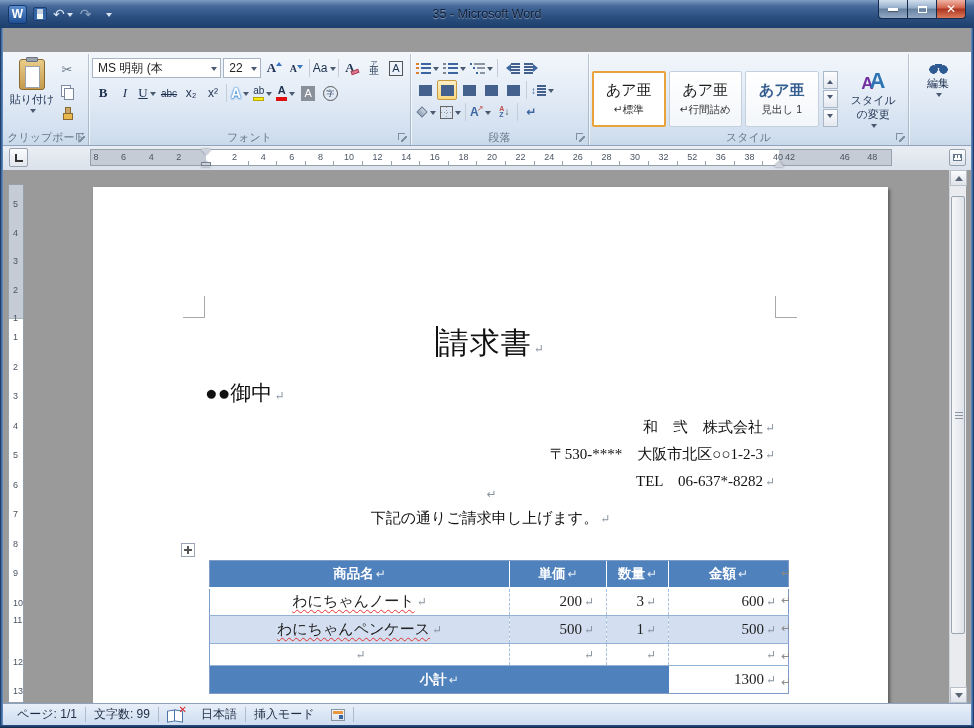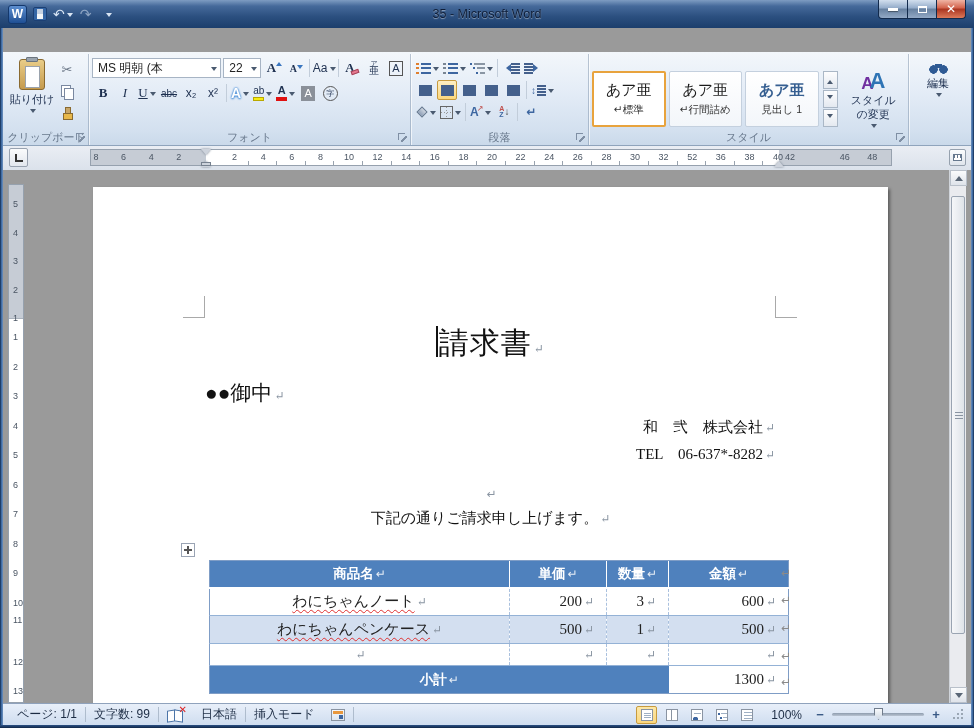--- a/index.html
+++ b/index.html
@@ -632,20 +632,21 @@
       <div class="cline doc-title serif">
         <i class="tcaret"></i><span>請求書</span><span class="mk">↵</span>
       </div>
 
       <div class="recipient serif">
         <span>●●御中</span><span class="mk">↵</span>
       </div>
 
       <div class="sender serif">
         <div><span>和　弐　株式会社</span><span class="mk">↵</span></div>
+        <div><span>〒530-****　大阪市北区○○1-2-3</span><span class="mk">↵</span></div>
         <div><span>TEL　06-637*-8282</span><span class="mk">↵</span></div>
       </div>
 
       <div class="cline empmark"><span class="mk">↵</span></div>
 
       <div class="cline request serif">
         <span>下記の通りご請求申し上げます。</span><span class="mk">↵</span>
       </div>
 
       <i class="thandle"></i>
@@ -717,42 +718,18 @@
           <b class="bx">✕</b>
         </i>
       </span>
     <span class="sit">日本語</span>
     <i class="ssep"></i>
     <span class="sit">挿入モード</span>
     <span class="sit">
         <i class="ic-macro"></i>
       </span>
     <i class="ssep"></i>
-    <div class="sright">
-      <span class="vb on">
-          <i class="vi v-print"></i>
-        </span>
-      <span class="vb">
-          <i class="vi v-read"></i>
-        </span>
-      <span class="vb">
-          <i class="vi v-web"></i>
-        </span>
-      <span class="vb">
-          <i class="vi v-out"></i>
-        </span>
-      <span class="vb">
-          <i class="vi v-draft"></i>
-        </span>
-      <span class="zlbl">100%</span>
-      <span class="zbtn">−</span>
-      <div class="ztrack">
-          <i class="zthumb"></i>
-        </div>
-      <span class="zbtn">+</span>
-      <i class="grip"></i>
-    </div>
   </div>
 
   <i class="frame l"></i>
   <i class="frame r"></i>
   <i class="frame b"></i>
 </div>
 
 </body></html>

